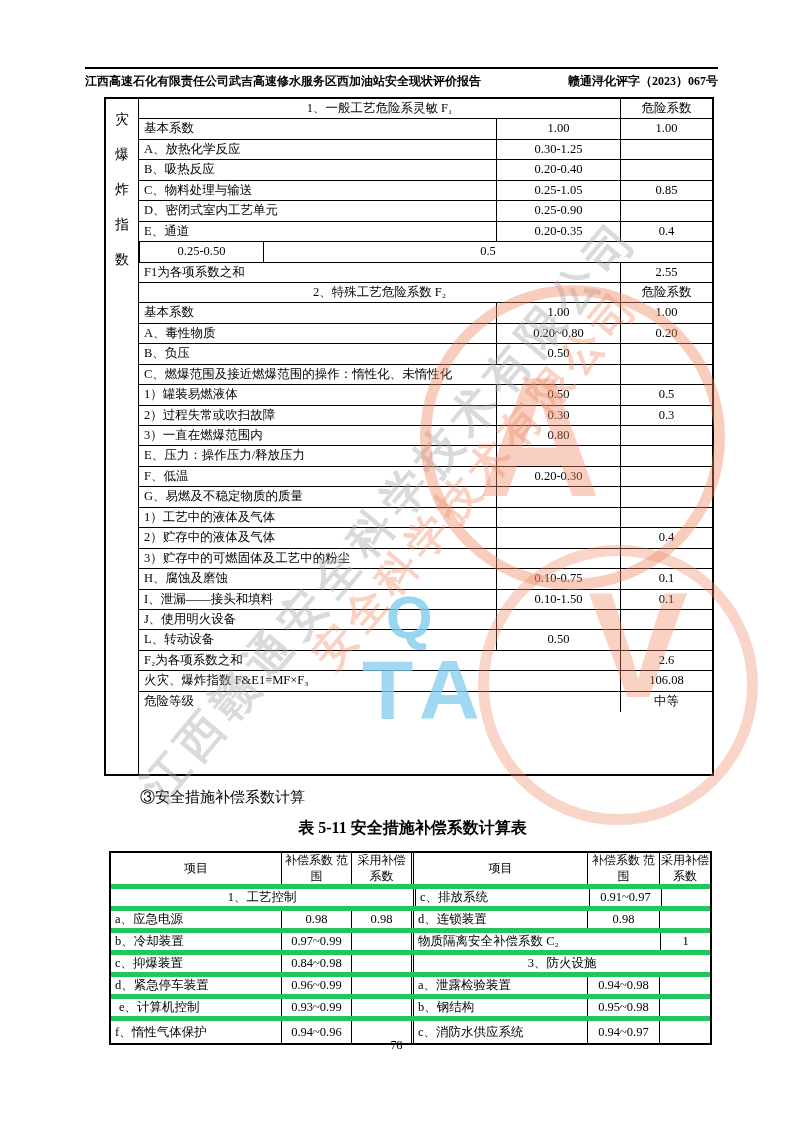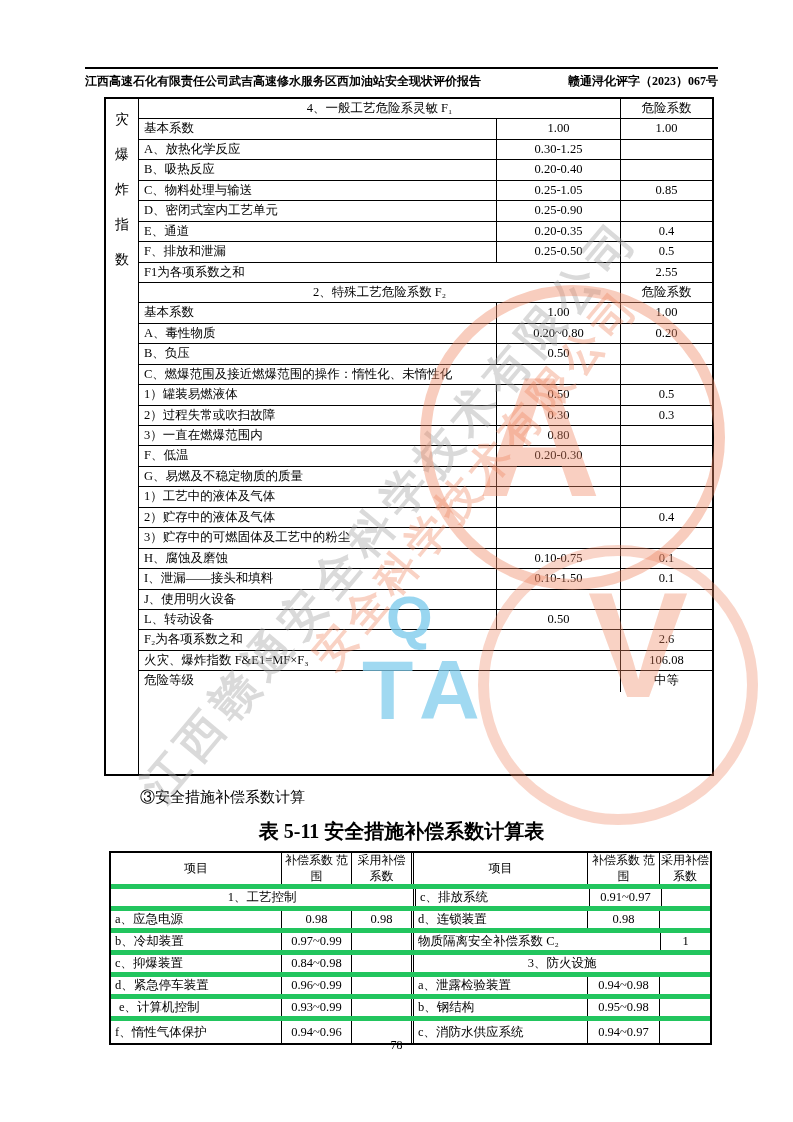--- a/index.html
+++ b/index.html
@@ -33,22 +33,22 @@
   .frow:last-child{border-bottom:none;}
   .fc{box-sizing:border-box;white-space:nowrap;overflow:hidden;line-height:19.5px;}
   .fcA{width:357px;padding-left:5px;text-align:left;}
   .fcB{width:124px;border-left:1px solid #000;text-align:center;}
   .fcC{flex:1;border-left:1px solid #000;text-align:center;}
   .fcAB{width:481px;}
   .fcAB.ctr{text-align:center;}
   .fcAB.lft{padding-left:5px;text-align:left;}
   
   .sec-heading{position:absolute;left:140px;top:788px;font-size:15px;white-space:nowrap;}
-  .tbl-title{position:absolute;left:85px;top:818px;width:633px;text-align:center;
-    font-size:20px;font-weight:bold;white-space:nowrap;}
+  .tbl-title{position:absolute;left:96px;top:818px;width:633px;text-align:center;
+    font-size:16px;font-weight:bold;white-space:nowrap;}
   
   .t511{
     position:absolute;left:109px;top:851px;width:603px;
     border:2px solid #000;box-sizing:border-box;
     display:flex;flex-direction:column;font-size:12.5px;
   }
   .trow{display:flex;box-sizing:border-box;border-bottom:5px solid #22c55e;height:22px;}
   .trow:last-child{border-bottom:none;}
   .trow.hd{height:36px;font-size:12px;}
   .tc{box-sizing:border-box;white-space:nowrap;overflow:hidden;line-height:21px;
@@ -92,21 +92,21 @@
   <div class="fei">
     <div class="fei-side" id="fei-side">
         <span>灾</span>
         <span>爆</span>
         <span>炸</span>
         <span>指</span>
         <span>数</span>
       </div>
     <div class="fei-rows" id="fei-rows">
         <div class="frow">
-          <div class="fc fcAB ctr">4、一般工艺危险系灵敏 F₁</div>
+          <div class="fc fcAB ctr">1、一般工艺危险系灵敏 F₁</div>
           <div class="fc fcC">危险系数</div>
         </div>
         <div class="frow">
           <div class="fc fcA">基本系数</div>
           <div class="fc fcB">1.00</div>
           <div class="fc fcC">1.00</div>
         </div>
         <div class="frow">
           <div class="fc fcA">A、放热化学反应</div>
           <div class="fc fcB">0.30-1.25</div>
@@ -126,21 +126,20 @@
           <div class="fc fcA">D、密闭式室内工艺单元</div>
           <div class="fc fcB">0.25-0.90</div>
           <div class="fc fcC"></div>
         </div>
         <div class="frow">
           <div class="fc fcA">E、通道</div>
           <div class="fc fcB">0.20-0.35</div>
           <div class="fc fcC">0.4</div>
         </div>
         <div class="frow">
-          <div class="fc fcA">F、排放和泄漏</div>
           <div class="fc fcB">0.25-0.50</div>
           <div class="fc fcC">0.5</div>
         </div>
         <div class="frow">
           <div class="fc fcAB lft">F1为各项系数之和</div>
           <div class="fc fcC">2.55</div>
         </div>
         <div class="frow">
           <div class="fc fcAB ctr">2、特殊工艺危险系数 F₂</div>
           <div class="fc fcC">危险系数</div>
@@ -170,20 +169,25 @@
           <div class="fc fcC">0.5</div>
         </div>
         <div class="frow">
           <div class="fc fcA">2）过程失常或吹扫故障</div>
           <div class="fc fcB">0.30</div>
           <div class="fc fcC">0.3</div>
         </div>
         <div class="frow">
           <div class="fc fcA">3）一直在燃爆范围内</div>
           <div class="fc fcB">0.80</div>
+          <div class="fc fcC"></div>
+        </div>
+        <div class="frow">
+          <div class="fc fcA">E、压力：操作压力/释放压力</div>
+          <div class="fc fcB"></div>
           <div class="fc fcC"></div>
         </div>
         <div class="frow">
           <div class="fc fcA">F、低温</div>
           <div class="fc fcB">0.20-0.30</div>
           <div class="fc fcC"></div>
         </div>
         <div class="frow">
           <div class="fc fcA">G、易燃及不稳定物质的质量</div>
           <div class="fc fcB"></div>

